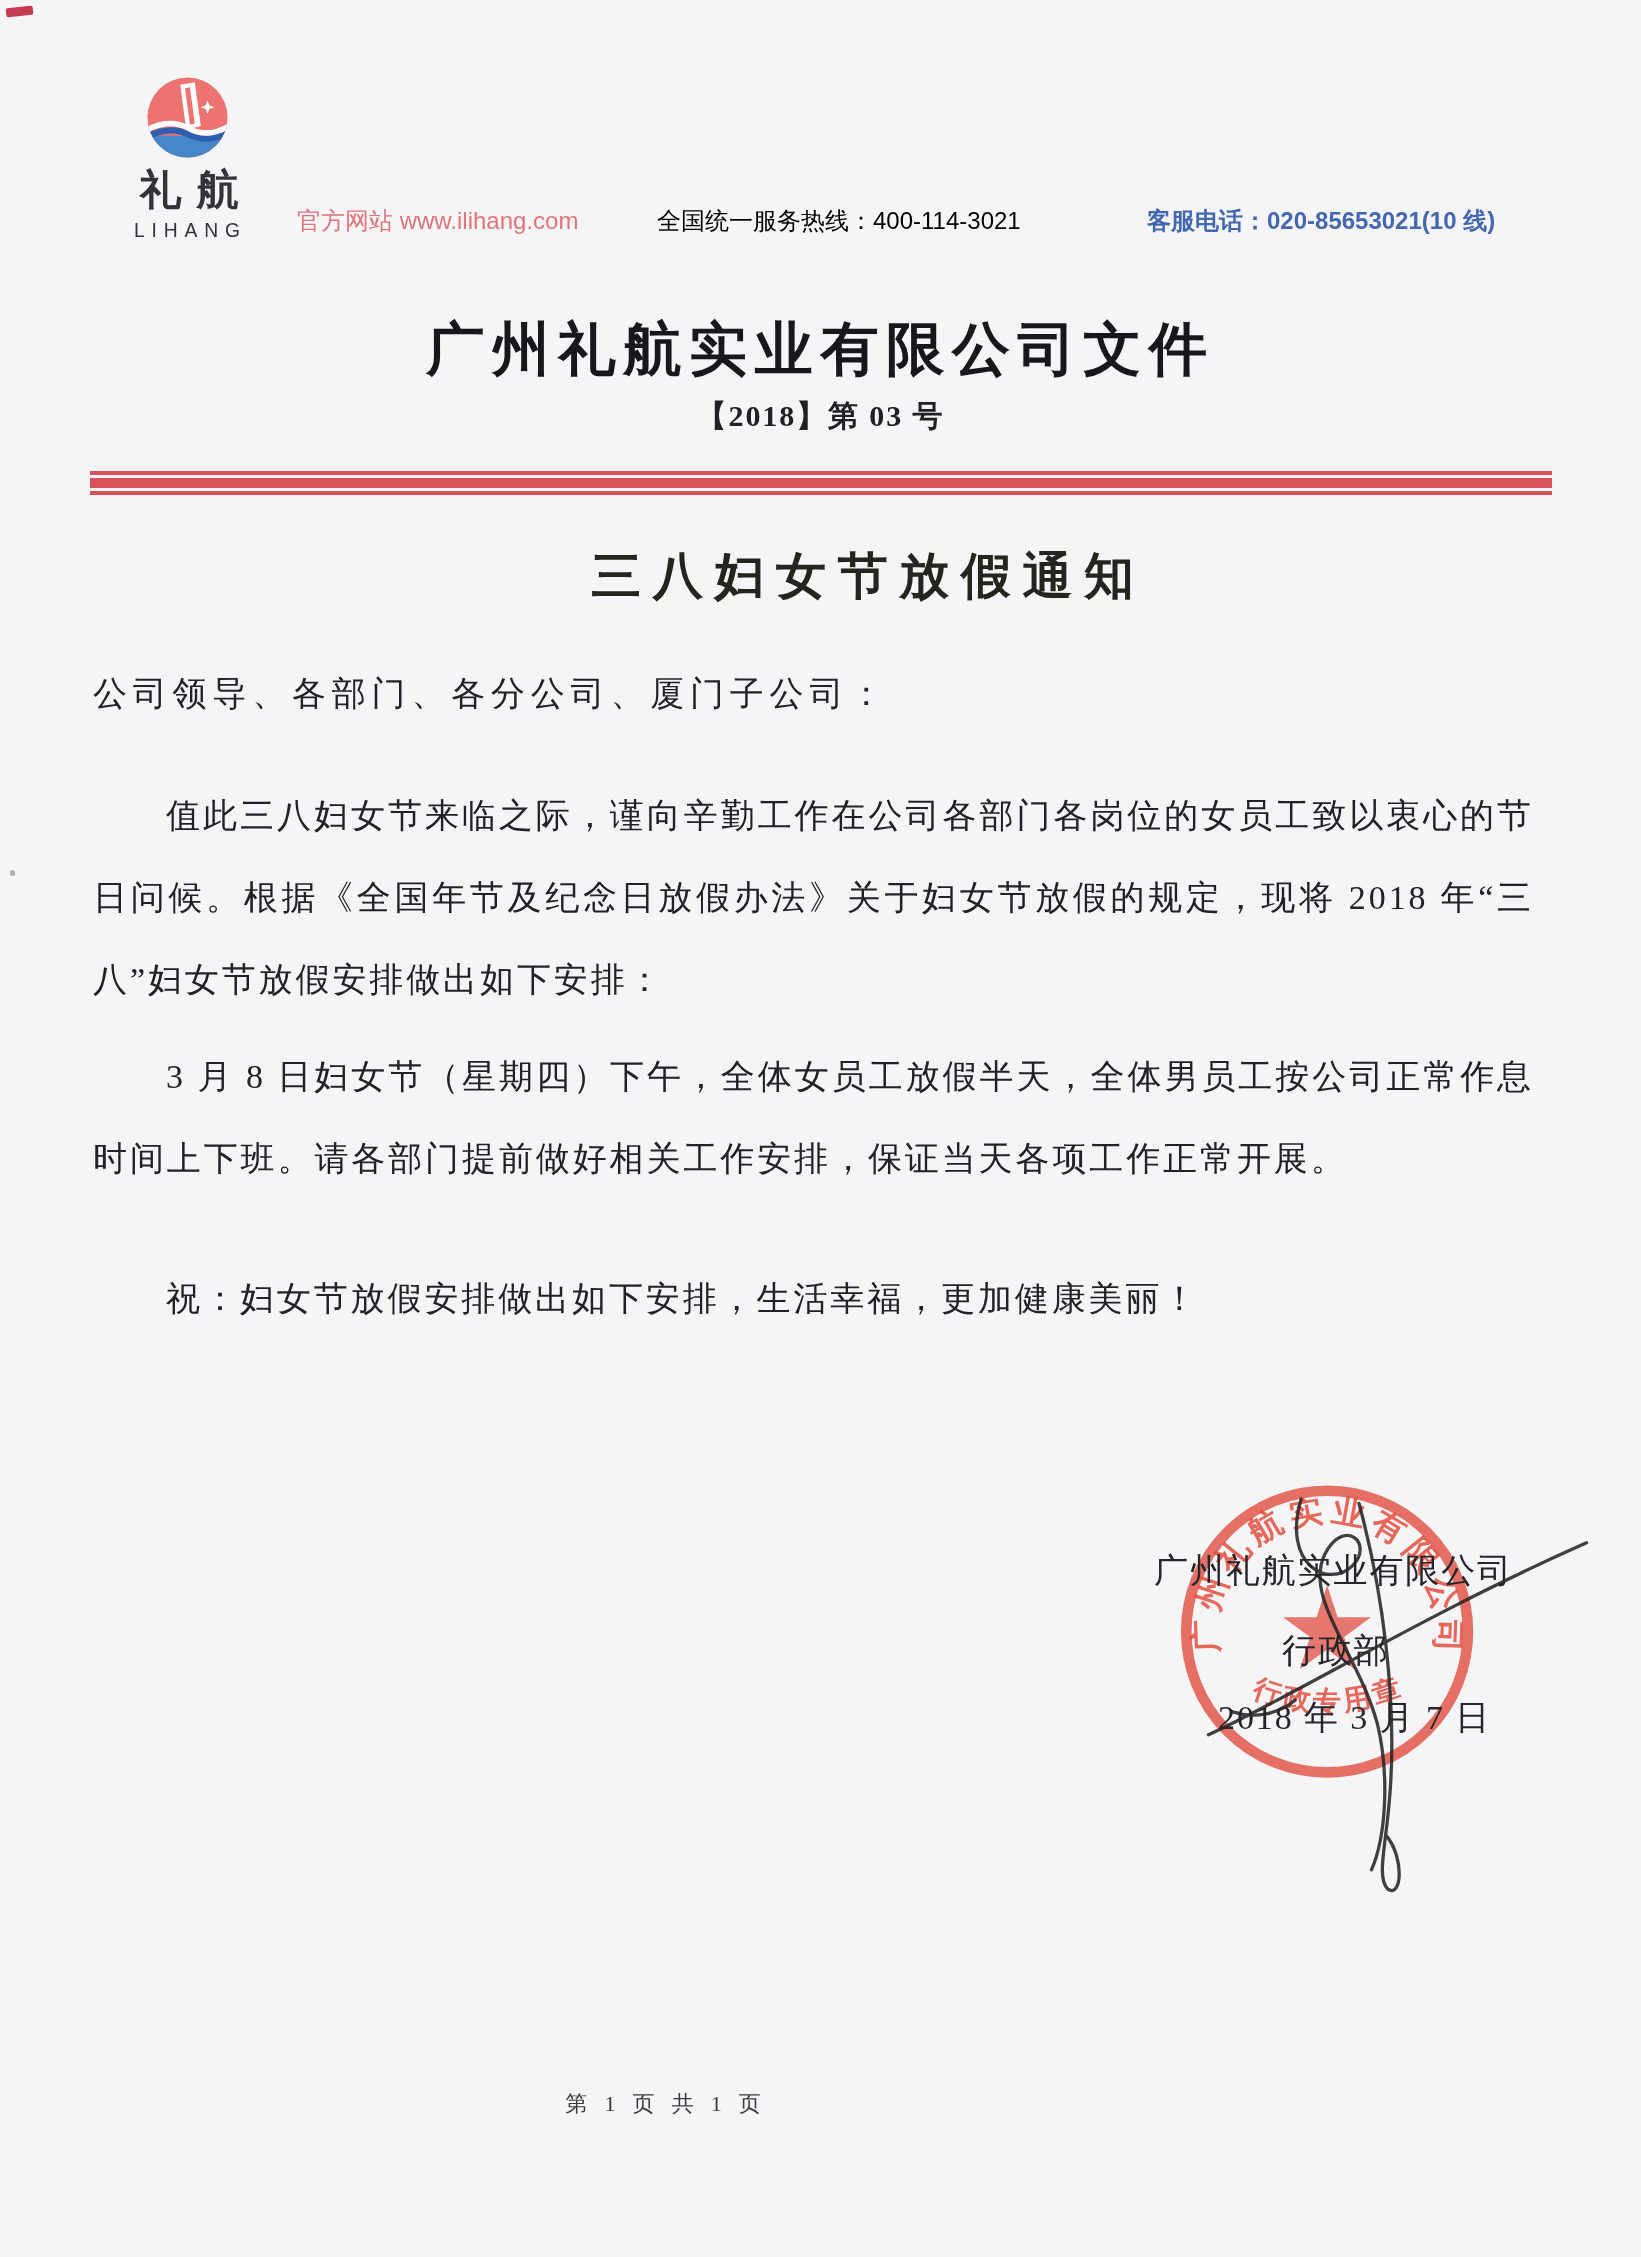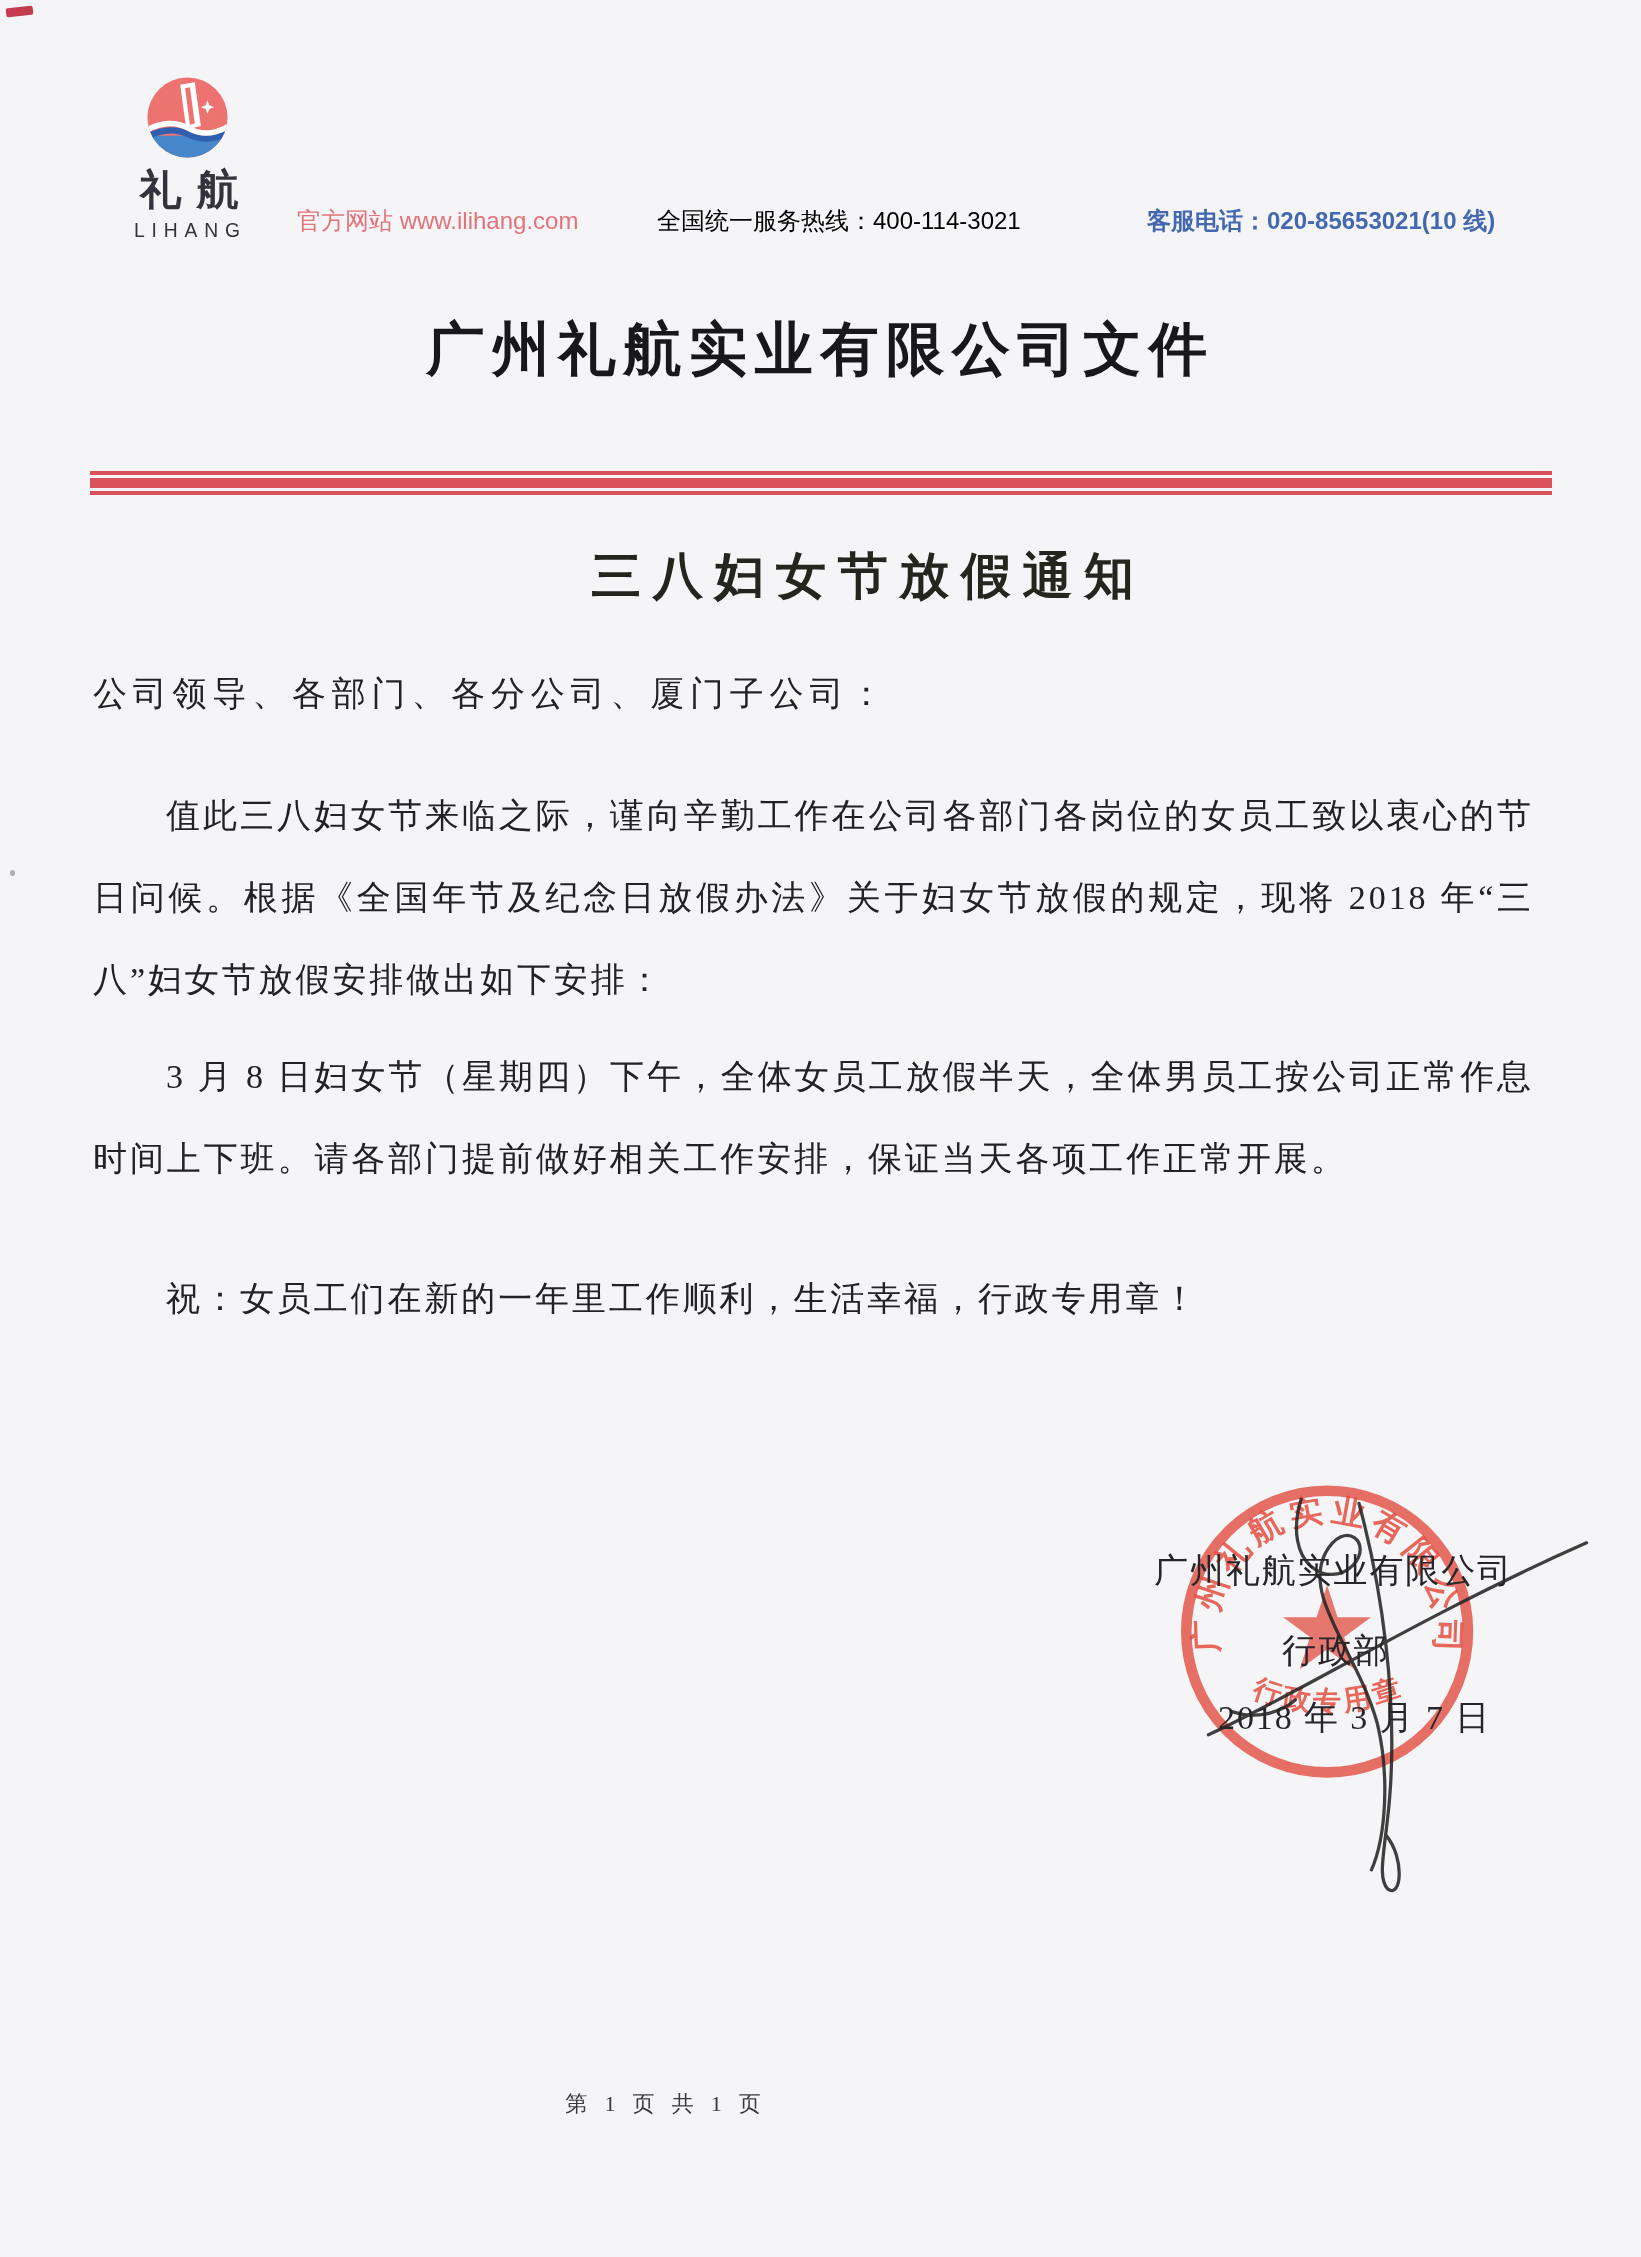--- a/index.html
+++ b/index.html
@@ -95,33 +95,34 @@
     </svg>
     <div class="logo-cn">礼航</div>
     <div class="logo-en">LIHANG</div>
   </div>
 
   <div class="contact c-website"><span>官方网站 </span><span>www.ilihang.com</span></div>
   <div class="contact c-hotline"><span>全国统一服务热线：</span><span>400-114-3021</span></div>
   <div class="contact c-service"><span>客服电话：</span><span>020-85653021(10 线)</span></div>
 
   <div class="org-title">广州礼航实业有限公司文件</div>
+  <div class="doc-no">【2018】第 03 号</div>
 
   <div class="band">
     <div class="band-thin"></div>
     <div class="band-thick"></div>
     <div class="band-thin"></div>
   </div>
 
   <div class="main-title">三八妇女节放假通知</div>
 
   <div class="bodytext salutation">公司领导、各部门、各分公司、厦门子公司：</div>
   <div class="bodytext para1">值此三八妇女节来临之际，谨向辛勤工作在公司各部门各岗位的女员工致以衷心的节日问候。根据《全国年节及纪念日放假办法》关于妇女节放假的规定，现将 2018 年“三八”妇女节放假安排做出如下安排：</div>
   <div class="bodytext para2">3 月 8 日妇女节（星期四）下午，全体女员工放假半天，全体男员工按公司正常作息时间上下班。请各部门提前做好相关工作安排，保证当天各项工作正常开展。</div>
-  <div class="bodytext blessing">祝：女员工们在新的一年里工作顺利，生活幸福，行政专用章！</div>
+  <div class="bodytext blessing">祝：妇女节放假安排做出如下安排，生活幸福，更加健康美丽！</div>
 
   <svg class="stamp-svg" width="463" height="444" viewBox="0 0 480 460">
     <defs>
       <path id="ringArc" d="M 96.3 242 A 114 114 0 1 1 293.7 242" fill="none"></path>
       <path id="bottomArc" d="M 112 250 Q 195 284 278 250" fill="none"></path>
     </defs>
     <circle cx="195" cy="185" r="146" fill="none" stroke="rgba(226,73,60,0.78)" stroke-width="11"></circle>
     <polygon points="195,137 205.9,170 240.6,170.2 212.7,190.7 223.2,223.8 195,203.6 166.8,223.8 177.3,190.7 149.4,170.2 184.1,170" fill="rgba(224,70,58,0.72)"></polygon>
     <text font-size="34" font-weight="bold" fill="rgba(228,78,64,0.85)" font-family="'Liberation Serif','DejaVu Serif',serif">
       <textPath href="#ringArc" startOffset="50%" text-anchor="middle" textLength="400">广州礼航实业有限公司</textPath>

